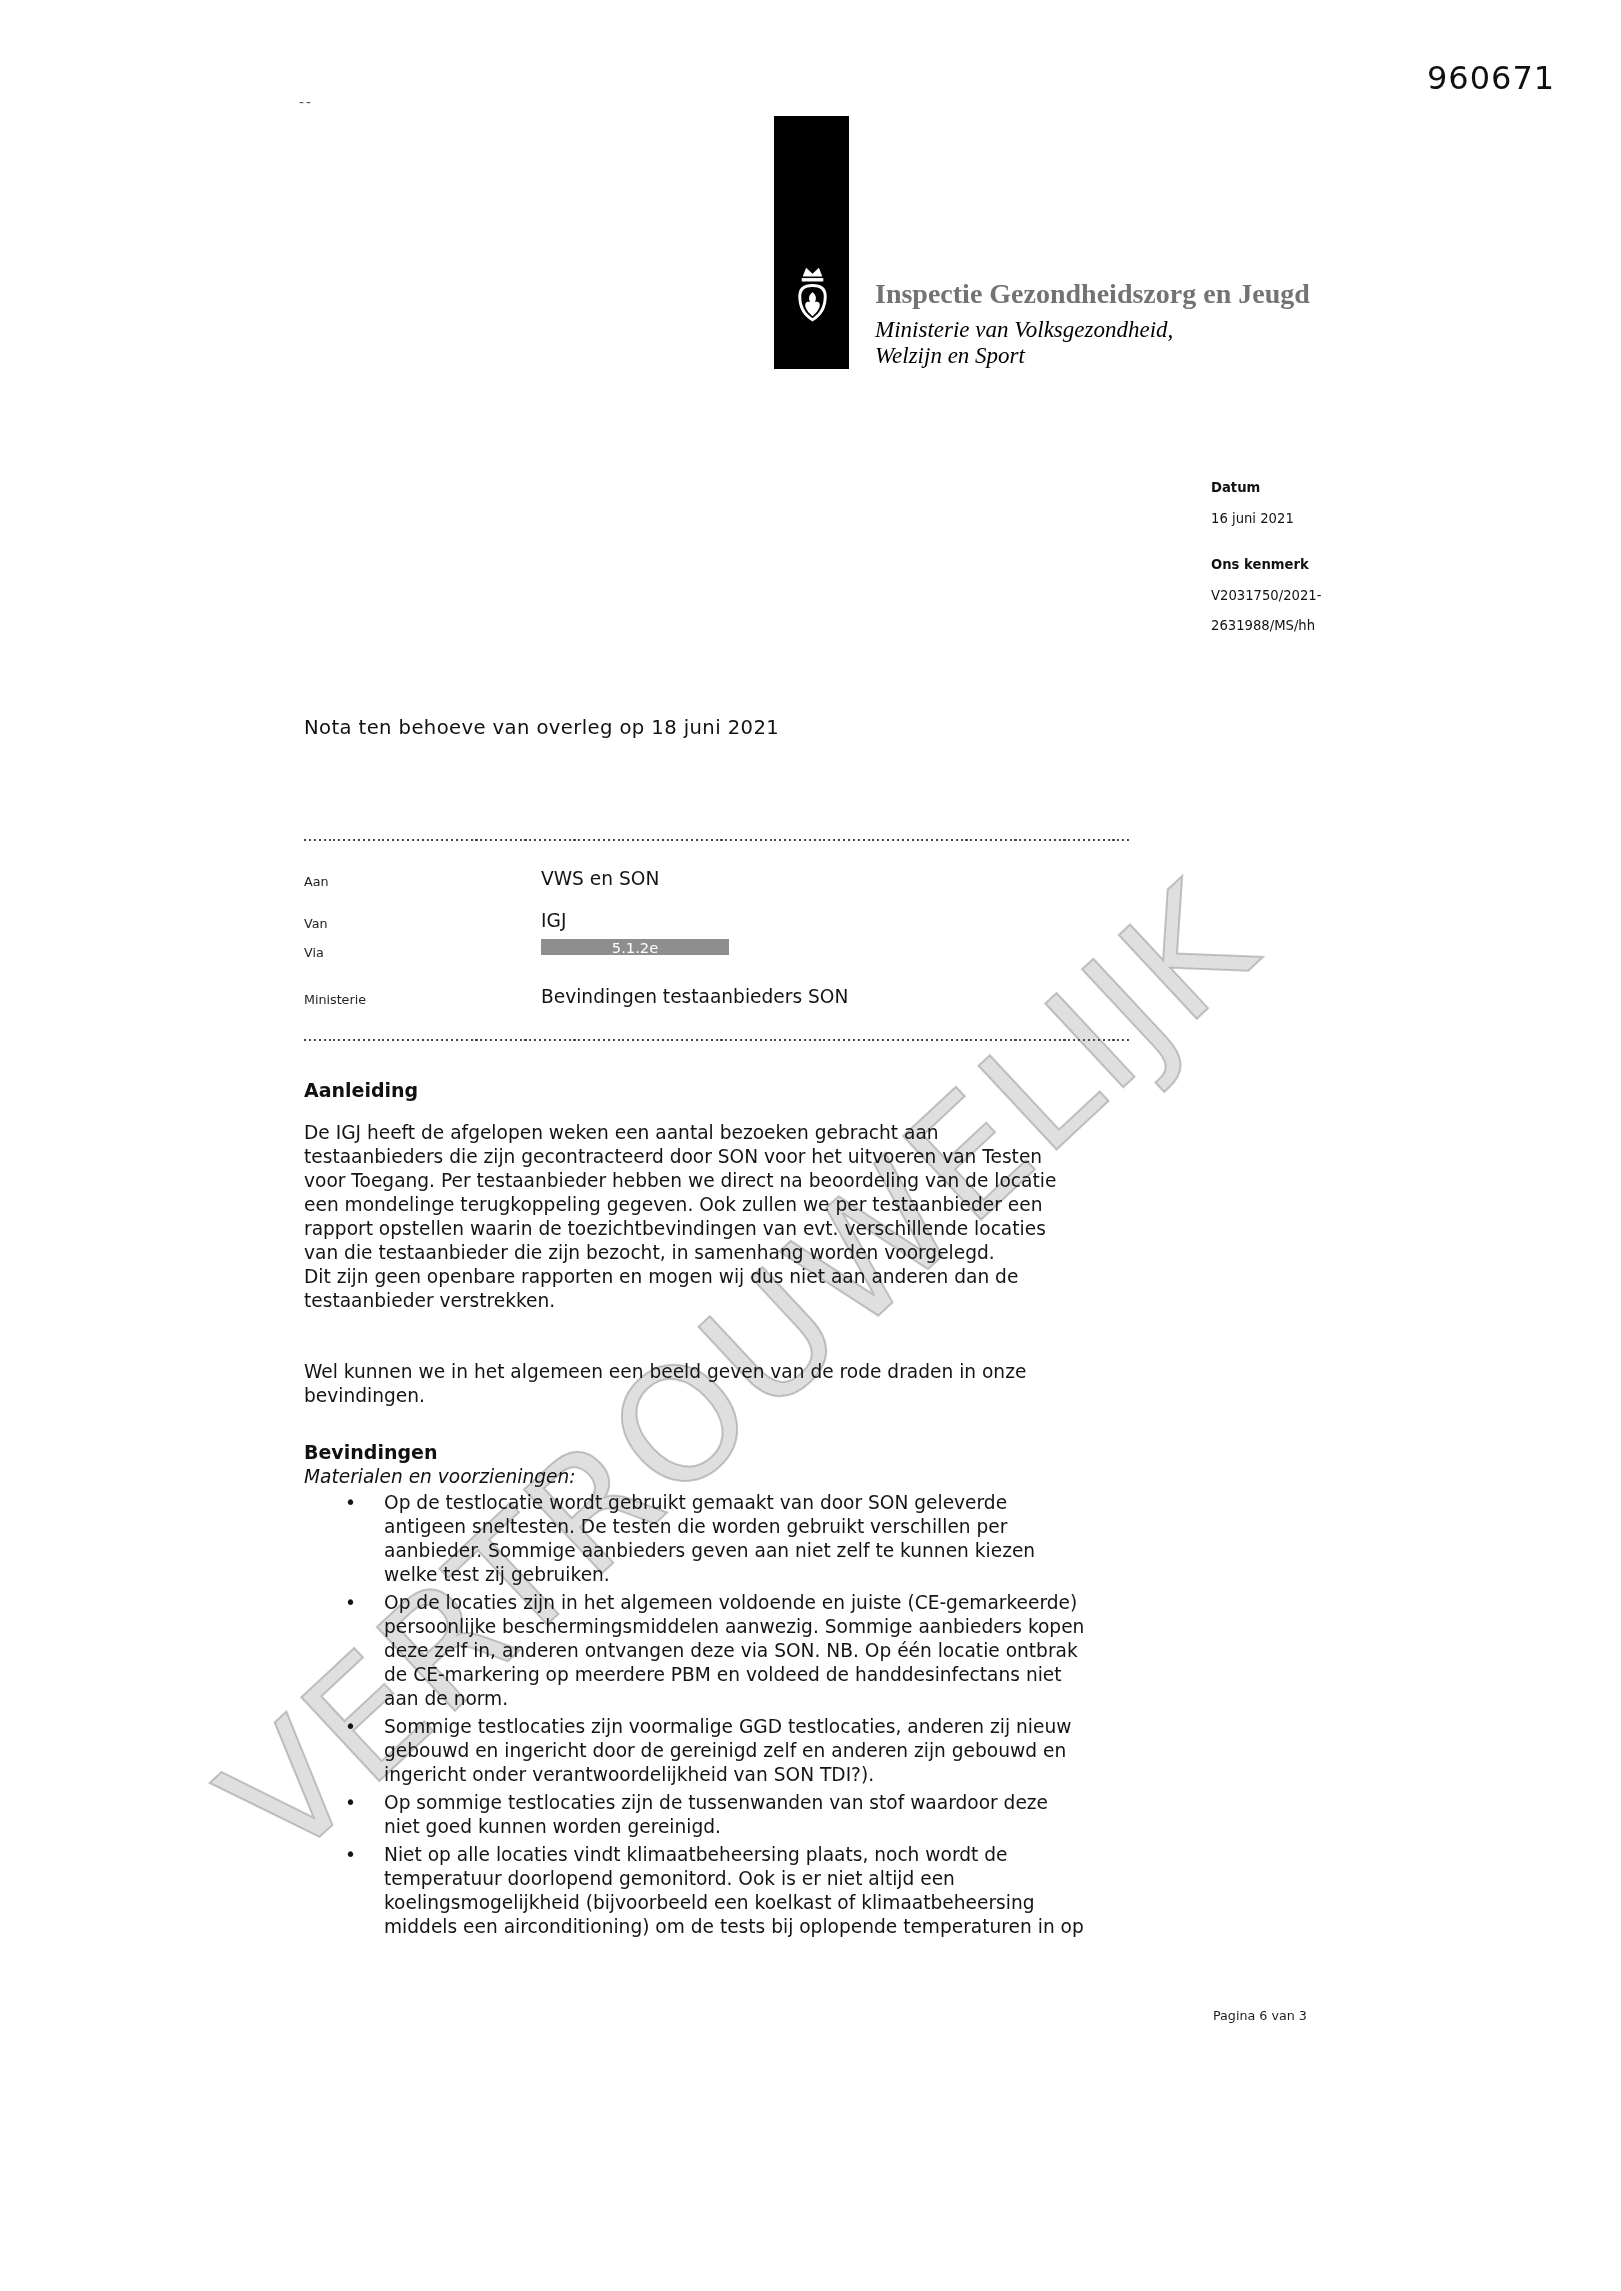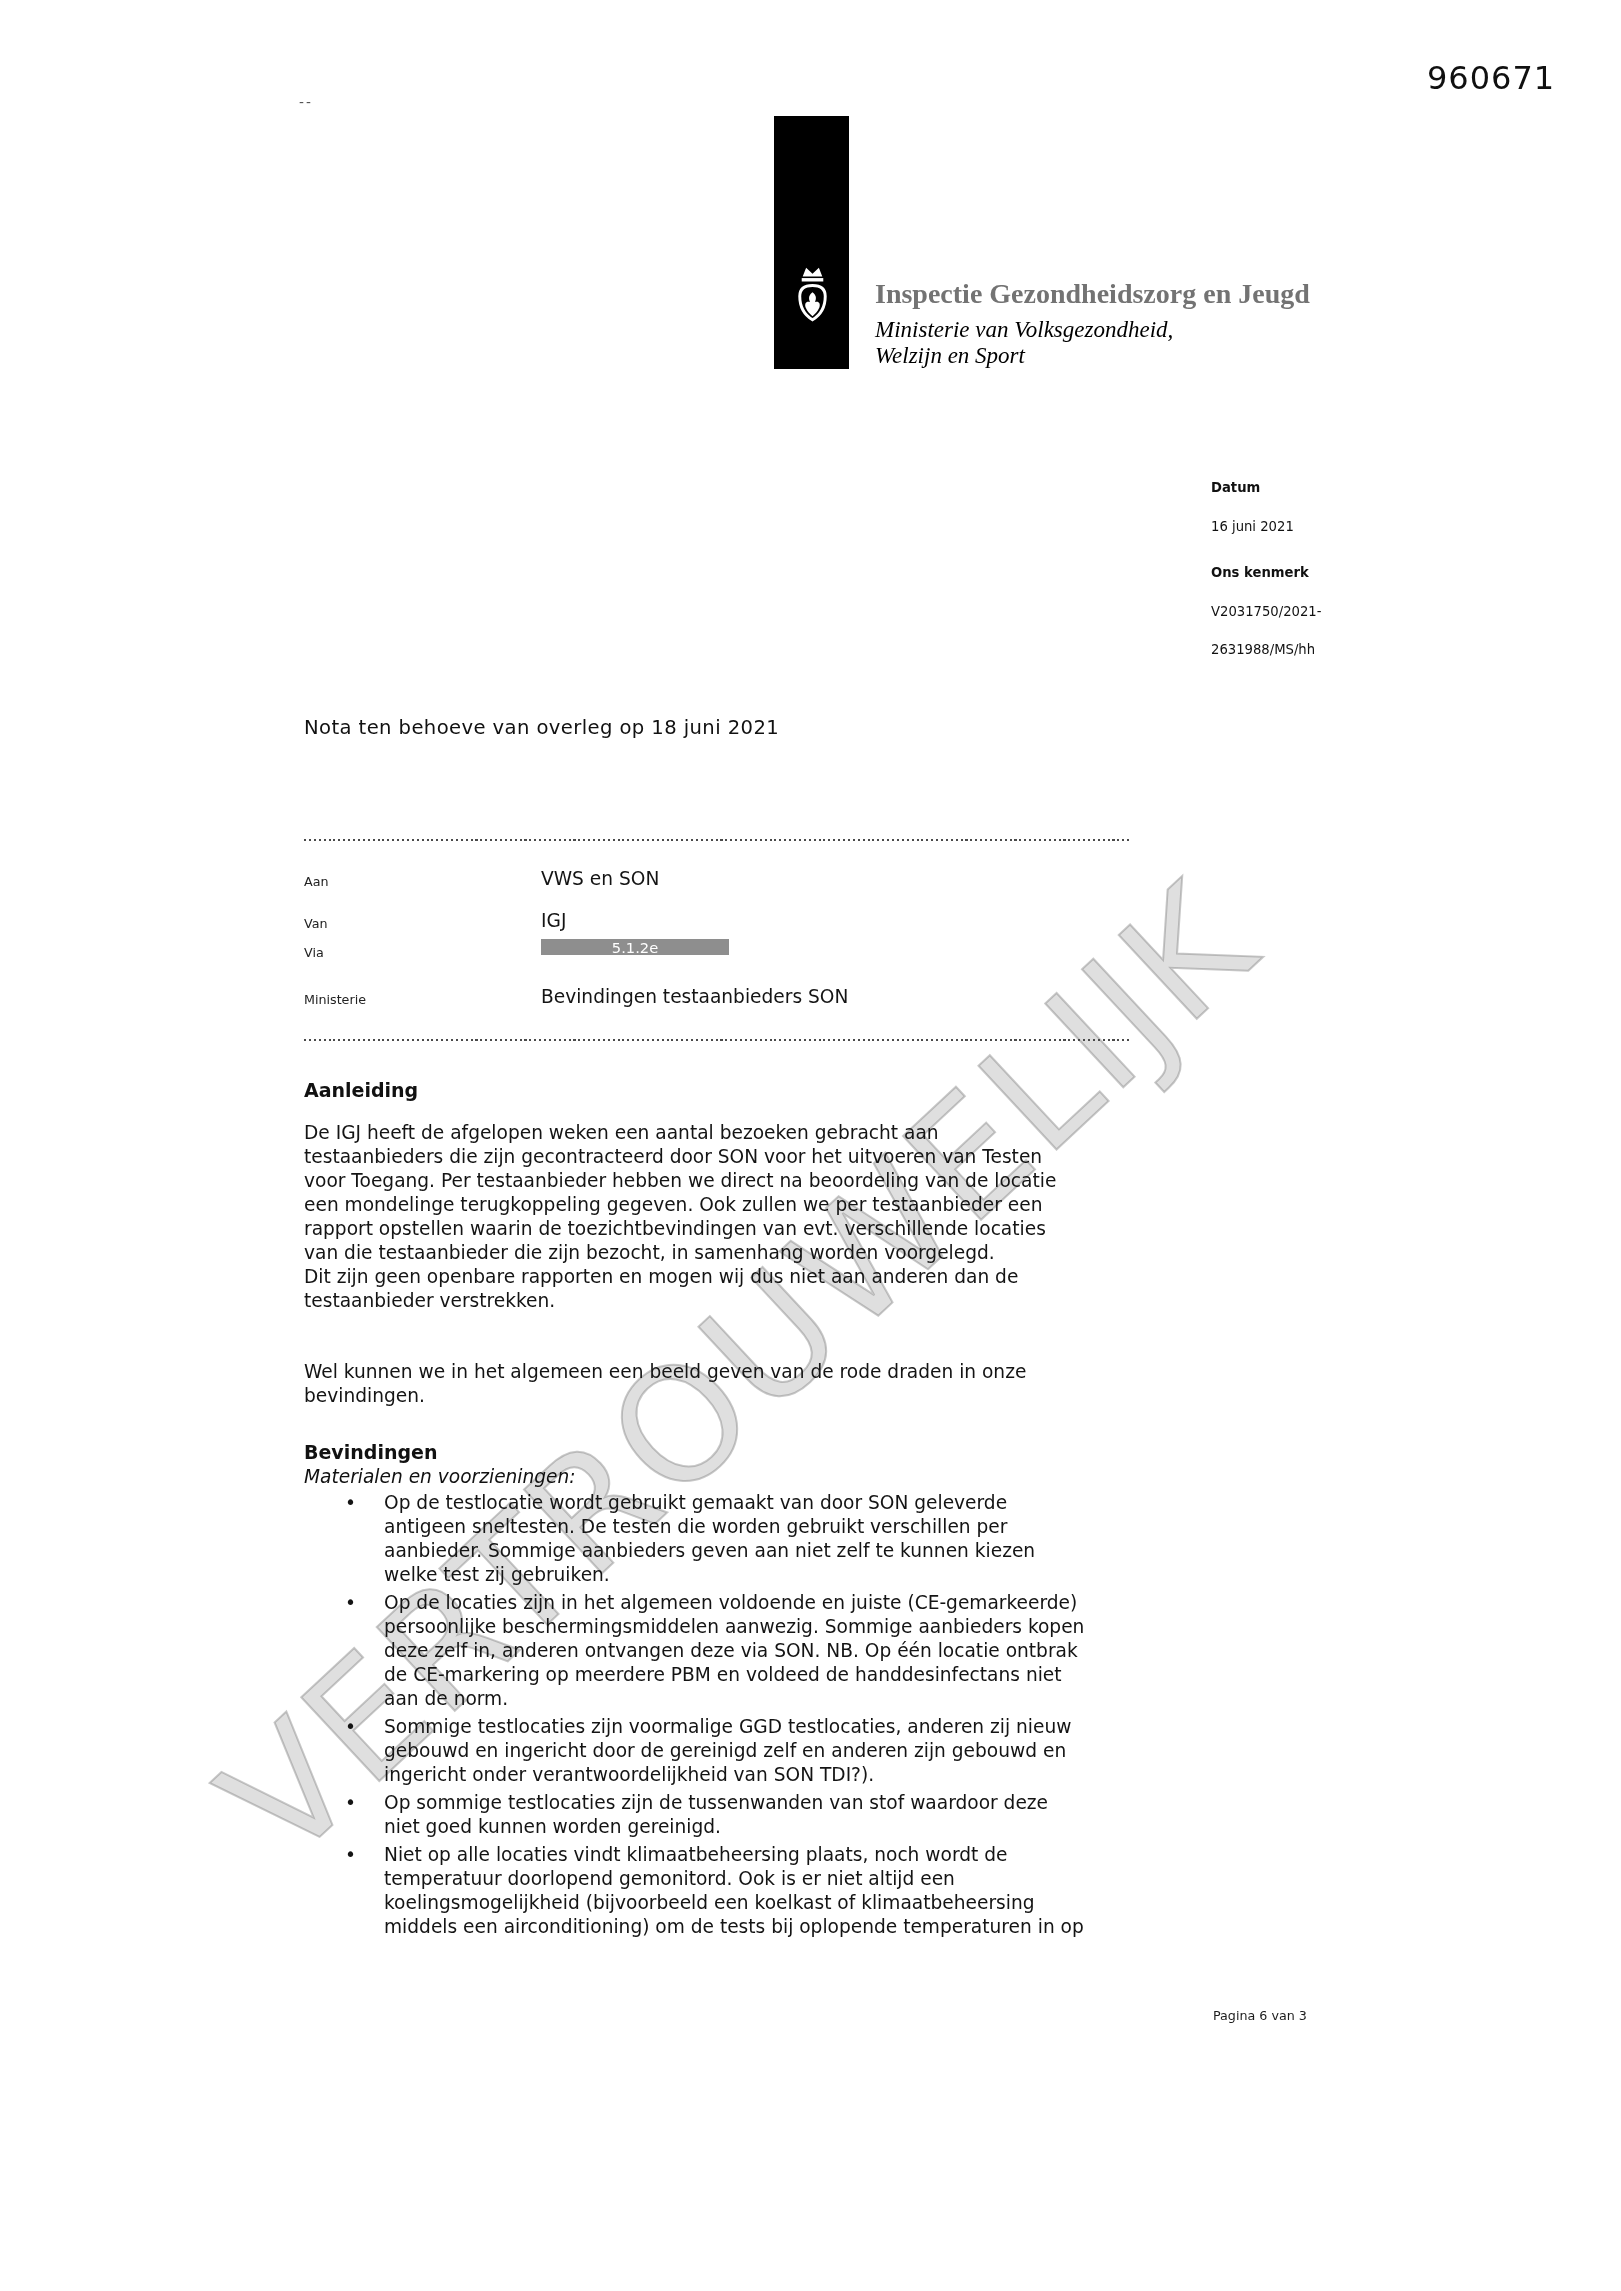--- a/index.html
+++ b/index.html
@@ -51,21 +51,21 @@
     font-size: 28px; color: #737373; margin-bottom: 6.9px; font-weight: bold;
   }
   .ministry {
     font-family: "Liberation Serif", serif;
     font-style: italic; font-size: 23px; line-height: 26.5px; color: #000000;
   }
 
   
   .meta { position: absolute; left: 1211px; top: 479px; font-size: 13.2px; line-height: 18.6px; color: #111; }
   .meta .label { font-weight: bold; }
-  .meta .value { margin-top: 20px; }
+  .meta .value { margin-top: 12px; }
   .meta .group-gap { height: 28px; }
 
   
   .doc-title { position: absolute; left: 304px; top: 716px; font-size: 19.6px; letter-spacing: 0.4px; color: #111; }
 
   
   .dotted-rule {
     position: absolute; left: 304px; width: 825px; height: 2px;
     background-image: repeating-linear-gradient(to right, #4a4a4a 0 2px, transparent 2px 4.9px);
   }

